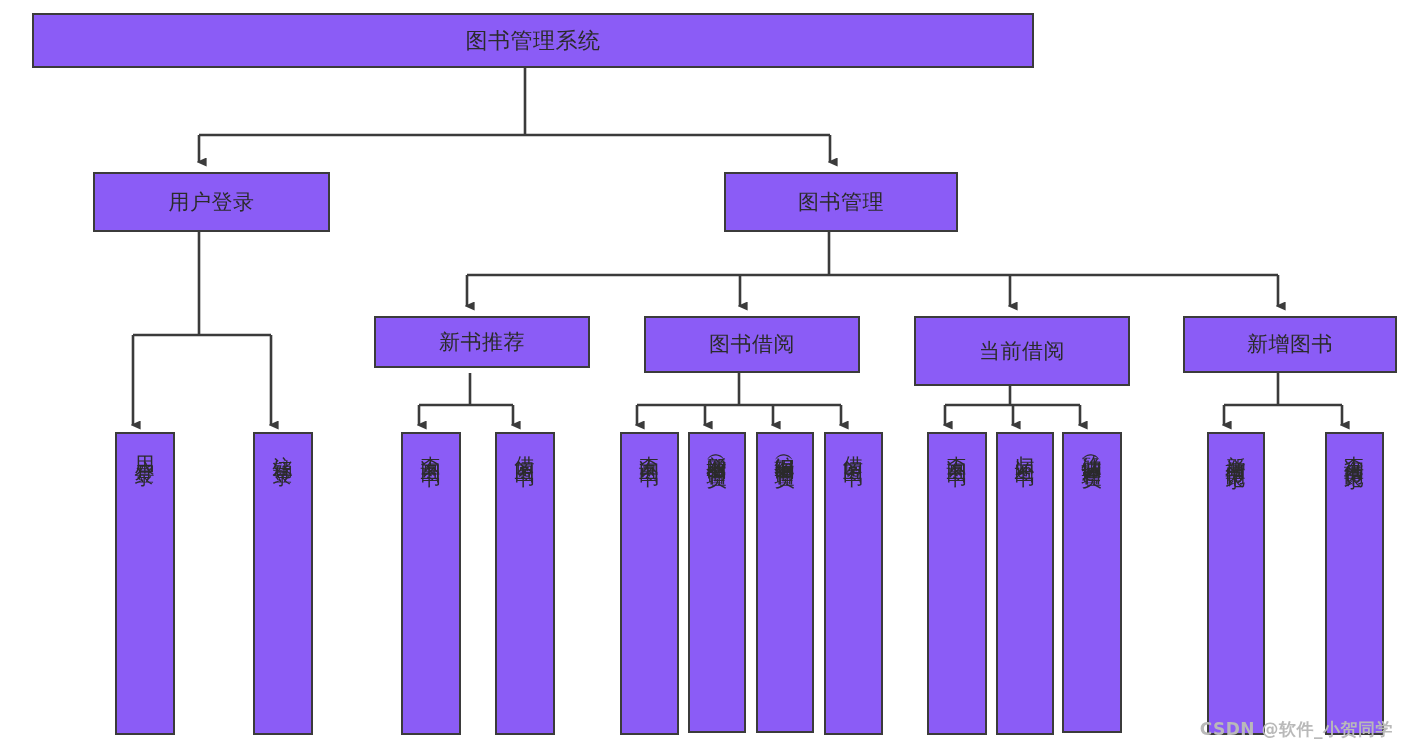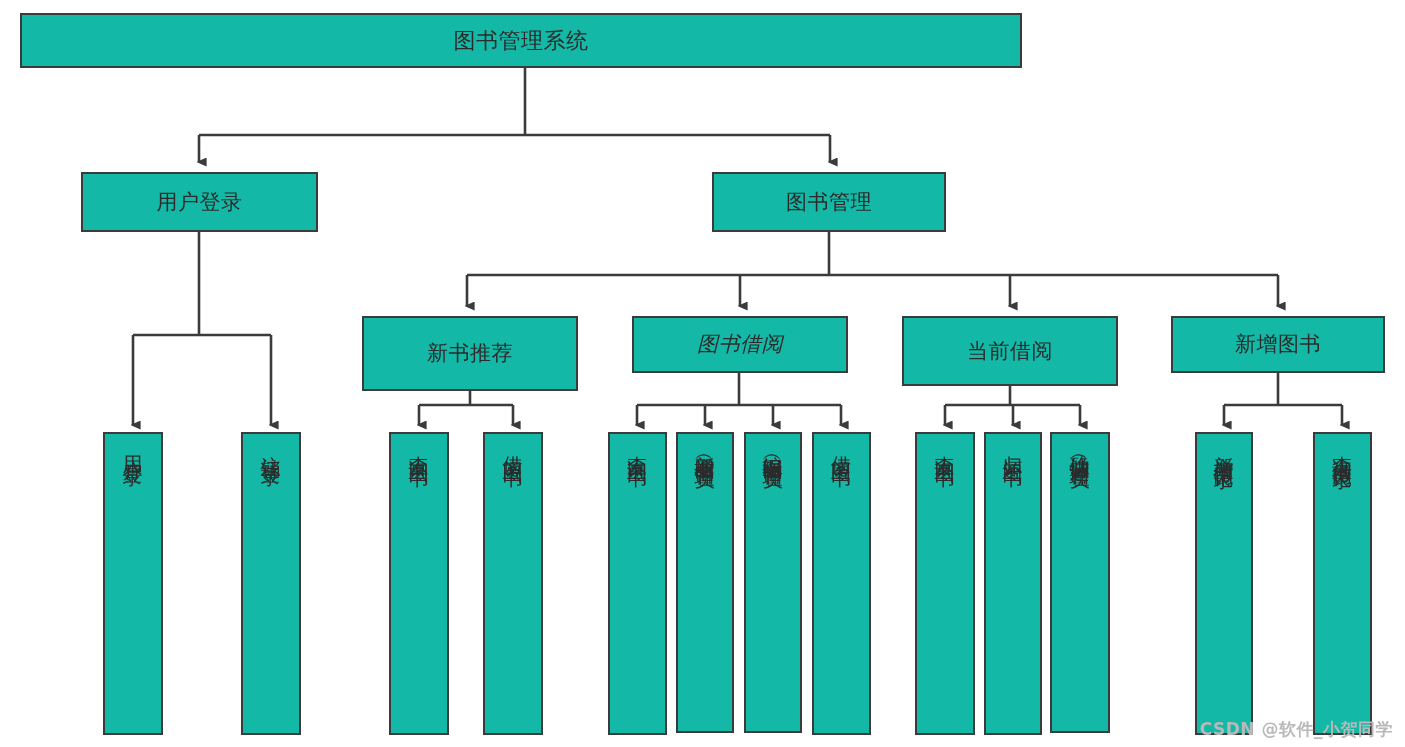--- a/index.html
+++ b/index.html
@@ -22,28 +22,29 @@
     left: 0;
     top: 0;
     width: 1405px;
     height: 747px;
     pointer-events: none;
   }
   .node {
     position: absolute;
     box-sizing: border-box;
     border: 2.5px solid #3b3b3b;
-    background: #14b8a6;
+    background: #8b5cf6;
     display: flex;
     align-items: center;
     justify-content: center;
     color: #2b2b2b;
     font-size: 21px;
     line-height: 1.25;
     letter-spacing: 0.5px;
+    margin-left: 12px;
   }
   .node.root {
     font-size: 22px;
   }
   .node.level2,
   .node.level3 {
     font-size: 21px;
   }
   
   .node.leaf {
@@ -131,23 +132,23 @@
       <path d="M1342,405 L1342,425" marker-end="url(#arrow)"></path>
     </g>
   </svg>
 
   <div class="node root" style="left:20px; top:13px; width:1002px; height:55px;">图书管理系统</div>
 
   <div class="node level2" style="left:81px; top:172px; width:237px; height:60px;">用户登录</div>
 
   <div class="node level2" style="left:712px; top:172px; width:234px; height:60px;">图书管理</div>
 
-  <div class="node level3" style="left:362px; top:316px; width:216px; height:75px;">新书推荐</div>
-
-  <div class="node level3" style="left:632px; top:316px; width:216px; height:57px;font-style:italic;">图书借阅</div>
+  <div class="node level3" style="left:362px; top:316px; width:216px; height:52px;">新书推荐</div>
+
+  <div class="node level3" style="left:632px; top:316px; width:216px; height:57px;">图书借阅</div>
 
   <div class="node level3" style="left:902px; top:316px; width:216px; height:70px;">当前借阅</div>
 
   <div class="node level3" style="left:1171px; top:316px; width:214px; height:57px;">新增图书</div>
 
   <div class="node leaf" style="left:103px; top:432px; width:60px; height:303px;">
     <span class="vtext">用户登录</span>
   </div>
 
   <div class="node leaf" style="left:241px; top:432px; width:60px; height:303px;">

